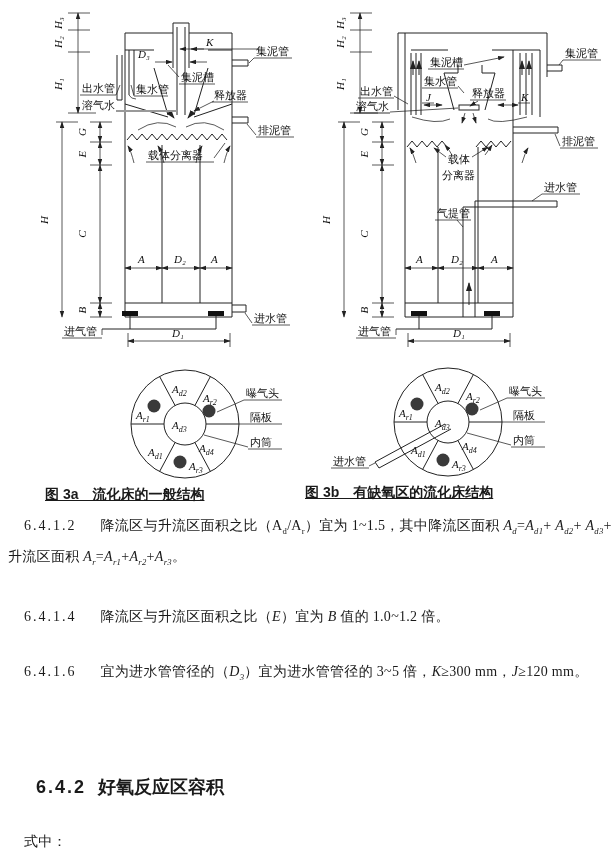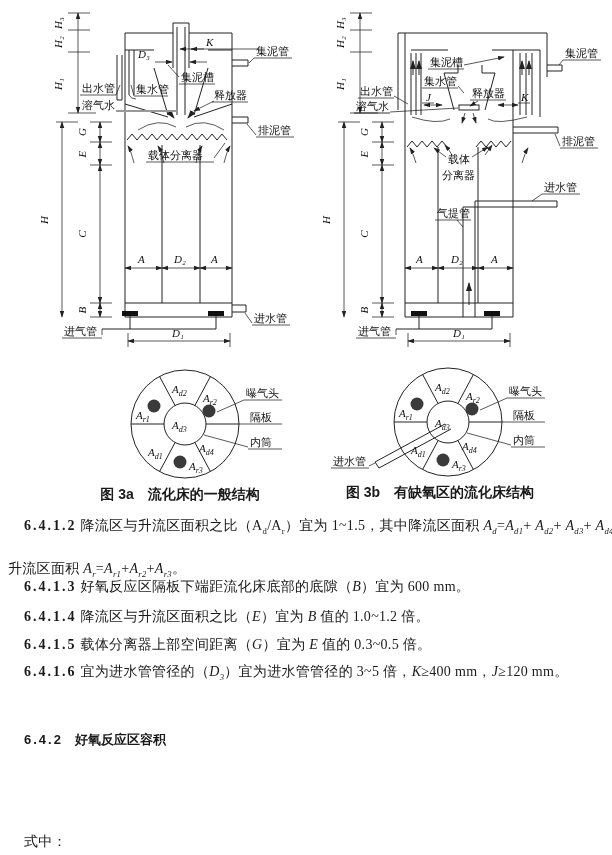--- a/index.html
+++ b/index.html
@@ -7,28 +7,28 @@
         font-family:"Liberation Serif","DejaVu Serif",serif;color:#1a1a1a;}
   .fig{position:absolute;}
   svg{overflow:visible;}
   svg text{font-family:"Liberation Serif","DejaVu Serif",serif;font-size:11px;fill:#111;}
   svg text.dim{font-style:italic;font-size:11px;}
   svg text.cn{font-size:11px;}
   svg .ln{stroke:#222;stroke-width:1;fill:none;}
   svg .thin{stroke:#222;stroke-width:0.75;fill:none;}
   svg .gray{stroke:#999;stroke-width:2;fill:none;}
   .caption{position:absolute;font-family:"Liberation Sans","DejaVu Sans",sans-serif;
-           font-weight:bold;font-size:14px;text-align:center;white-space:nowrap;}
+           font-weight:bold;font-size:14px;text-align:left;white-space:nowrap;text-decoration:underline;}
   .p{position:absolute;left:8px;white-space:nowrap;font-size:14px;letter-spacing:0.3px;}
-  .p .num{letter-spacing:2px;margin-right:4px;font-weight:bold;}
+  .p .num{letter-spacing:2px;margin-right:24px;}
   .p .it, .formula .it{font-style:italic;}
   sub{font-size:0.62em;}
   sub.it{font-style:italic;}
-  .hd{position:absolute;left:8px;font-family:"Liberation Sans","DejaVu Sans",sans-serif;
-      font-weight:bold;font-size:13px;white-space:nowrap;}
+  .hd{position:absolute;left:20px;font-family:"Liberation Sans","DejaVu Sans",sans-serif;
+      font-weight:bold;font-size:18px;white-space:nowrap;margin-top:44px;}
   .hd .num{letter-spacing:2px;margin-right:12px;}
   .formula{position:absolute;left:200px;font-size:15px;white-space:nowrap;}
   .dots{font-family:"DejaVu Sans",sans-serif;letter-spacing:1px;font-size:13px;}
 </style>
 </head>
 <body>
 
 <div id="page">
 
 <svg width="0" height="0" style="position:absolute">
@@ -424,25 +424,23 @@
     <text class="cn" x="8" y="103">进水管</text>
     <line class="thin" x1="6" y1="106" x2="44" y2="106"></line>
         <line class="thin" x1="44" y1="104" x2="50" y2="101"></line>
   </g>
 </svg>
 
 <div class="caption" style="left:45px;top:486px;width:270px">图 3a　流化床的一般结构</div>
 <div class="caption" style="left:305px;top:484px;width:270px">图 3b　有缺氧区的流化床结构</div>
 
 <div class="p" style="top:517px;padding-left:16px"><span class="num">6.4.1.2</span><span>降流区与升流区面积之比（A</span><sub>d</sub><span>/A</span><sub>r</sub><span>）宜为 1~1.5，其中降流区面积 </span><span class="it">A</span><sub class="it">d</sub><span>=</span><span class="it">A</span><sub class="it">d1</sub><span>+ </span><span class="it">A</span><sub class="it">d2</sub><span>+ </span><span class="it">A</span><sub class="it">d3</sub><span>+ </span><span class="it">A</span><sub class="it">d4</sub></div>
-<div class="p" style="top:560px"><span>升流区面积 </span><span class="it">A</span><sub class="it">r</sub><span>=</span><span class="it">A</span><sub class="it">r1</sub><span>+</span><span class="it">A</span><sub class="it">r2</sub><span>+</span><span class="it">A</span><sub class="it">r3</sub><span>。</span></div>
-<div class="p" style="top:578px;padding-left:16px"><span class="num">6.4.1.3</span><span>好氧反应区隔板下端距流化床底部的底隙（</span><span class="it">B</span><span>）宜为 600 mm。</span></div>
+<div class="p" style="top:548px"><span>升流区面积 </span><span class="it">A</span><sub class="it">r</sub><span>=</span><span class="it">A</span><sub class="it">r1</sub><span>+</span><span class="it">A</span><sub class="it">r2</sub><span>+</span><span class="it">A</span><sub class="it">r3</sub><span>。</span></div>
 <div class="p" style="top:608px;padding-left:16px"><span class="num">6.4.1.4</span><span>降流区与升流区面积之比（</span><span class="it">E</span><span>）宜为 </span><span class="it">B</span><span> 值的 1.0~1.2 倍。</span></div>
-<div class="p" style="top:636px;padding-left:16px"><span class="num">6.4.1.5</span><span>载体分离器上部空间距离（</span><span class="it">G</span><span>）宜为 </span><span class="it">E</span><span> 值的 0.3~0.5 倍。</span></div>
-<div class="p" style="top:663px;padding-left:16px"><span class="num">6.4.1.6</span><span>宜为进水管管径的（</span><span class="it">D</span><sub class="it">3</sub><span>）宜为进水管管径的 3~5 倍，</span><span class="it">K</span><span>≥400 mm，</span><span class="it">J</span><span>≥120 mm。</span></div>
+<div class="p" style="top:663px;padding-left:16px"><span class="num">6.4.1.6</span><span>宜为进水管管径的（</span><span class="it">D</span><sub class="it">3</sub><span>）宜为进水管管径的 3~5 倍，</span><span class="it">K</span><span>≥300 mm，</span><span class="it">J</span><span>≥120 mm。</span></div>
 
 <div class="hd" style="top:731px;padding-left:16px">
   <span class="num">6.4.2</span><span>好氧反应区容积</span>
 </div>
 
 
 
 <div class="p" style="top:833px;padding-left:16px">式中：</div>
 
 </div>

